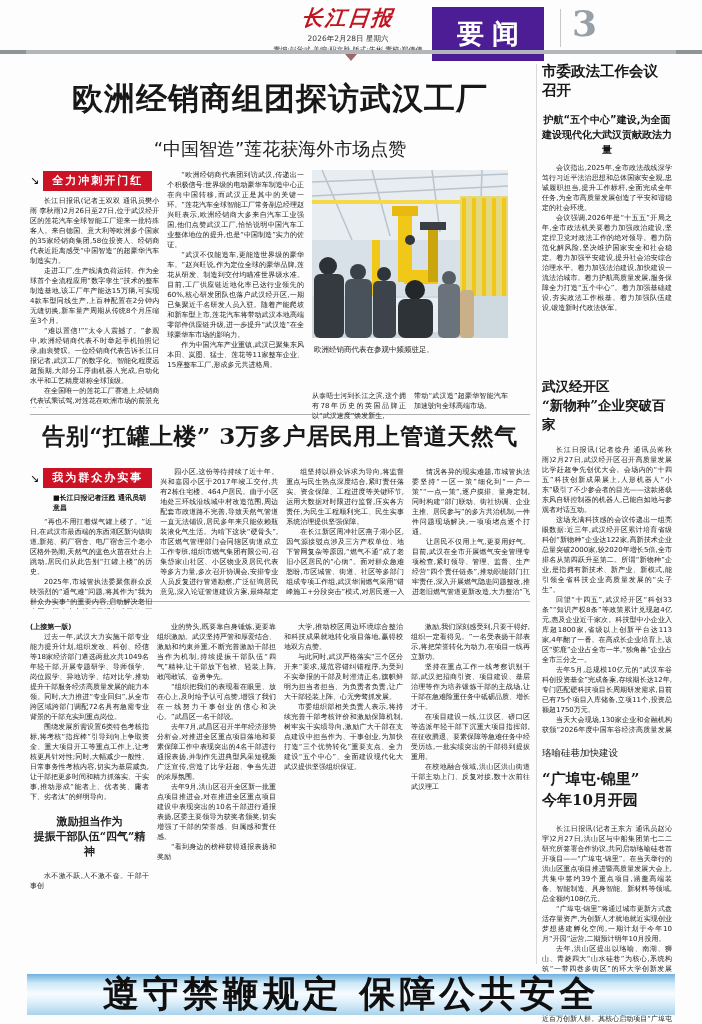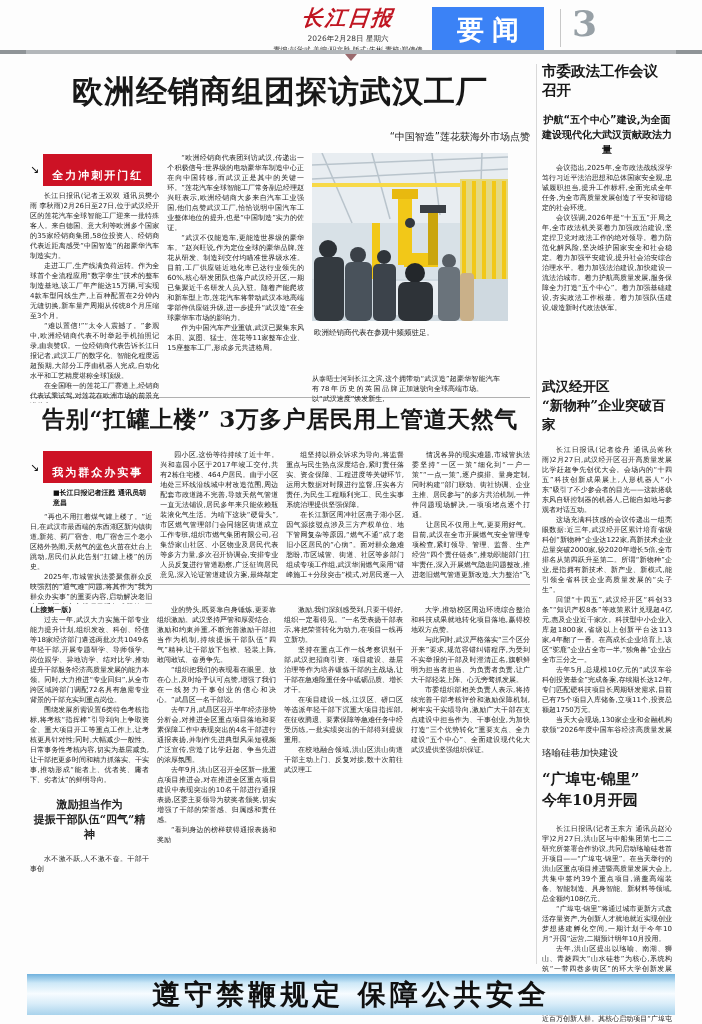--- a/index.html
+++ b/index.html
@@ -5,21 +5,21 @@
   html,body{margin:0;padding:0;background:#9a9a9a;}
   .page{position:relative;width:702px;height:1024px;margin:0 auto;background:#fdfdfd;
         font-family:"DejaVu Sans",sans-serif;color:#181818;overflow:hidden;}
 
   
   .masthead{position:absolute;left:268px;top:4px;width:160px;text-align:center;}
   .logo{font-family:"DejaVu Serif",serif;font-style:italic;font-weight:bold;
         font-size:21px;color:#c01622;letter-spacing:2px;transform:skewX(-6deg);}
   .issue-date{font-size:7.5px;color:#333;margin-top:2px;}
   .credits{font-size:7px;color:#333;margin-top:1px;white-space:nowrap;}
-  .section-box{position:absolute;left:432px;top:7px;width:112px;height:46px;background:#3b82f6;
+  .section-box{position:absolute;left:432px;top:7px;width:112px;height:54px;background:#4c1d95;
         color:#fff;display:flex;align-items:center;justify-content:center;
         font-family:"DejaVu Serif",serif;font-weight:bold;font-size:27px;letter-spacing:8px;padding-left:8px;box-sizing:border-box;}
   .head-vrule{position:absolute;left:560px;top:9px;height:38px;width:1px;background:#c8c8c8;}
   .page-num{position:absolute;left:572px;top:2px;font-family:"DejaVu Serif",serif;
         font-weight:bold;font-size:36px;color:#97a0a6;}
   .head-bar{position:absolute;left:0;top:50px;width:702px;height:4px;background:#b3b7ba;}
   .head-bar::before{content:"";position:absolute;left:0;top:0;width:26px;height:4px;background:#8f9497;}
   .head-bar::after{content:"";position:absolute;right:0;top:0;width:26px;height:4px;background:#8f9497;}
   .head-arrow{position:absolute;left:345px;top:54px;width:0;height:0;
         border-left:6px solid transparent;border-right:6px solid transparent;border-top:7px solid #9b6a6d;}
@@ -29,31 +29,31 @@
   .right-region{position:absolute;left:542px;top:60px;width:130px;}
   .vrule{position:absolute;left:536px;top:64px;height:900px;width:1px;background:#d9d9d9;}
 
   
   .body-text{font-size:7px;line-height:10px;text-align:justify;overflow:hidden;color:#222;}
   .body-text p{margin:0;text-indent:2em;}
   .hrule{border:0;border-top:1px solid #b0b0b0;margin:6px 0;}
 
   
   .main-headline{font-family:"DejaVu Serif",serif;font-weight:bold;font-size:31px;
-        line-height:36px;text-align:center;letter-spacing:1px;margin-top:13px;}
-  .main-subtitle{font-size:10px;text-align:right;margin-top:5px;font-weight:500;color:#222;}
+        line-height:36px;text-align:center;letter-spacing:1px;margin-top:20px;}
+  .main-subtitle{font-size:18px;text-align:center;margin-top:5px;font-weight:500;color:#222;}
   .main-body{display:flex;gap:8px;margin-top:9px;height:238px;}
   .mcol1{width:140px;} .mcol2{width:148px;}
   .photo-wrap{width:236px;}
   .badge-row{display:flex;align-items:center;gap:4px;margin:1px 0 5px 0;}
   .badge-arrow{font-size:11px;color:#111;line-height:1;}
   .badge{background:#cd1225;color:#fff;font-weight:bold;font-size:11px;
-        padding:14px 9px 3px;letter-spacing:2px;white-space:nowrap;}
+        padding:2px 9px 3px;letter-spacing:2px;white-space:nowrap;}
   .photo-caption{font-size:7.5px;color:#222;margin:3px 0 3px 2px;}
-  .below-photo{display:flex;height:46px;margin-top:36px;}
+  .below-photo{display:flex;gap:8px;height:46px;margin-top:36px;}
   .bp-col{width:94px;font-size:7px;line-height:10px;text-align:justify;overflow:hidden;color:#222;}
 
   
   .gas-headline{font-family:"DejaVu Serif",serif;font-weight:bold;font-size:23px;
         text-align:center;letter-spacing:0.5px;margin-top:3px;}
   .gas-body{display:flex;gap:8px;margin-top:8px;height:128px;}
   .gas-body .gcol{flex:1;}
   .byline{font-size:7px;font-weight:bold;color:#111;margin:0 0 4px 0;text-indent:0 !important;padding-left:23px;}
 
   
@@ -71,21 +71,21 @@
   .r-body p{margin:0;text-indent:2em;}
   .rb1{height:200px;} .rb2{height:288px;margin-top:5px;} .rb3{height:234px;margin-top:5px;}
   .r-art2-h{font-family:"DejaVu Serif",serif;font-weight:bold;font-size:13.5px;line-height:19px;margin-top:14px;}
   .r-kicker{font-size:9.5px;color:#222;margin-top:14px;font-family:Liberation Mono, monospace;}
   .r-art3-h{font-family:"DejaVu Serif",serif;font-weight:bold;font-size:15px;line-height:21px;margin-top:9px;}
 
   
   .banner{position:absolute;left:27px;top:974px;width:648px;height:41px;
         background:linear-gradient(180deg,#6fb1dd 0%,#cde8f7 22%,#f7fcff 48%,#d9edf9 72%,#a9d3ec 100%);
         display:flex;align-items:center;justify-content:center;}
-  .banner-text{font-family:"DejaVu Serif",serif;font-weight:bold;font-size:28px;
+  .banner-text{font-family:"DejaVu Serif",serif;font-weight:bold;font-size:36px;
         letter-spacing:4px;color:#101010;}
 </style>
 </head>
 <body>
 
 <div class="page">
 
   <div class="masthead">
     <div class="logo">长江日报</div>
     <div class="issue-date">2026年2月28日 星期六</div>
@@ -220,29 +220,29 @@
           <p class="runover">水不激不跃,人不激不奋。干部干事创</p>
         </div>
         <div class="ccol body-text">
             <p>业的势头,既要靠自身锤炼,更要靠组织激励。武汉坚持严管和厚爱结合、激励和约束并重,不断完善激励干部担当作为机制,持续提振干部队伍“四气”精神,让干部放下包袱、轻装上阵,敢闯敢试、奋勇争先。</p>
             <p>“组织把我们的表现看在眼里、放在心上,及时给予认可点赞,增强了我们在一线努力干事创业的信心和决心。”武昌区一名干部说。</p>
             <p>去年7月,武昌区召开半年经济形势分析会,对推进全区重点项目落地和要素保障工作中表现突出的4名干部进行通报表扬,并制作先进典型风采短视频广泛宣传,营造了比学赶超、争当先进的浓厚氛围。</p>
             <p>去年9月,洪山区召开全区新一批重点项目推进会,对在推进全区重点项目建设中表现突出的10名干部进行通报表扬,区委主要领导为获奖者颁奖,切实增强了干部的荣誉感、归属感和责任感。</p>
             <p>“看到身边的榜样获得通报表扬和奖励</p>
           </div>
         <div class="ccol body-text">
+            <p>大学,推动校区周边环境综合整治和科技成果就地转化项目落地,赢得校地双方点赞。</p>
+            <p>与此同时,武汉严格落实“三个区分开来”要求,规范容错纠错程序,为受到不实举报的干部及时澄清正名,旗帜鲜明为担当者担当、为负责者负责,让广大干部轻装上阵、心无旁骛抓发展。</p>
+            <p>市委组织部相关负责人表示,将持续完善干部考核评价和激励保障机制,树牢实干实绩导向,激励广大干部在支点建设中担当作为、干事创业,为加快打造“三个优势转化”重要支点、全力建设“五个中心”、全面建设现代化大武汉提供坚强组织保证。</p>
+          </div>
+        <div class="ccol body-text">
             <p>激励,我们深刻感受到,只要干得好,组织一定看得见。”一名受表扬干部表示,将把荣誉转化为动力,在项目一线再立新功。</p>
             <p>坚持在重点工作一线考察识别干部,武汉把招商引资、项目建设、基层治理等作为培养锻炼干部的主战场,让干部在急难险重任务中砥砺品质、增长才干。</p>
             <p>在项目建设一线,江汉区、硚口区等选派年轻干部下沉重大项目指挥部,在征收腾退、要素保障等急难任务中经受历练,一批实绩突出的干部得到提拔重用。</p>
             <p>在校地融合领域,洪山区洪山街道干部主动上门、反复对接,数十次前往武汉理工</p>
-          </div>
-        <div class="ccol body-text">
-            <p>大学,推动校区周边环境综合整治和科技成果就地转化项目落地,赢得校地双方点赞。</p>
-            <p>与此同时,武汉严格落实“三个区分开来”要求,规范容错纠错程序,为受到不实举报的干部及时澄清正名,旗帜鲜明为担当者担当、为负责者负责,让广大干部轻装上阵、心无旁骛抓发展。</p>
-            <p>市委组织部相关负责人表示,将持续完善干部考核评价和激励保障机制,树牢实干实绩导向,激励广大干部在支点建设中担当作为、干事创业,为加快打造“三个优势转化”重要支点、全力建设“五个中心”、全面建设现代化大武汉提供坚强组织保证。</p>
           </div>
       </div>
     </section>
   </div>
 
   <div class="vrule"></div>
 
   <div class="right-region">
 
     <section>

